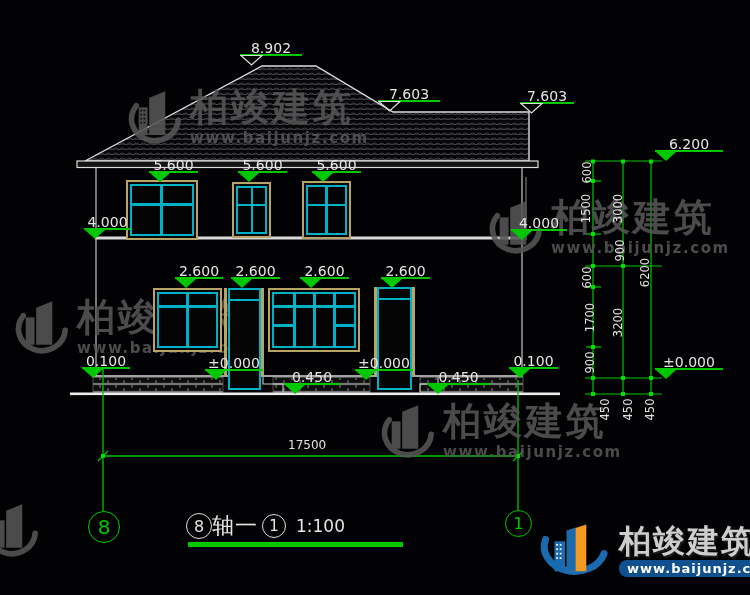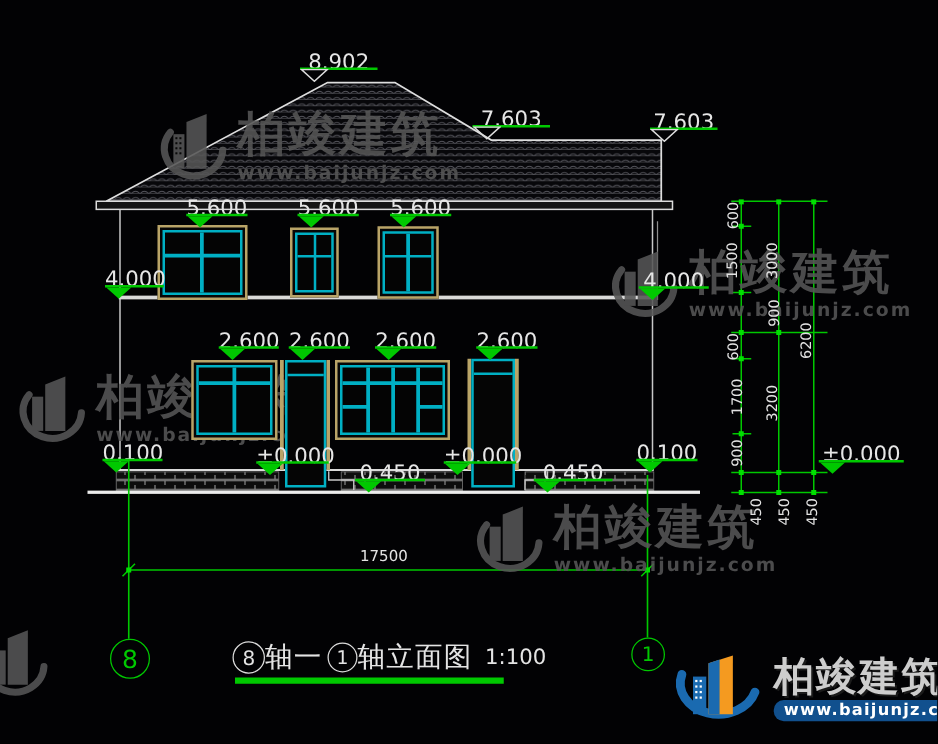--- a/index.html
+++ b/index.html
@@ -15,21 +15,21 @@
   
   .win{position:absolute;box-sizing:border-box;border:2.5px solid #b9a468;background:#060606;padding:2px;z-index:4;}
   .wf{position:relative;height:100%;box-sizing:border-box;border:2.2px solid #00b0c4;background:#040404;}
   .vm{position:absolute;top:0;bottom:0;width:2.4px;background:#00b0c4;}
   .hm{position:absolute;left:0;right:0;height:2.4px;background:#00b0c4;}
   .jamb{position:absolute;width:3px;background:#b9a468;z-index:4;}
   .door{position:absolute;box-sizing:border-box;border:2.2px solid #00b0c4;background:#050505;z-index:4;}
 
   
   .mk{position:absolute;height:28px;z-index:5;}
-  .mk .mv{position:absolute;left:0;right:0;top:0;text-align:center;font-size:17px;color:#e6e6e6;white-space:nowrap;}
+  .mk .mv{position:absolute;left:0;right:0;top:0;text-align:center;font-size:14px;color:#e6e6e6;white-space:nowrap;}
   .mk .ml{position:absolute;left:0;right:0;top:14px;height:1.5px;background:#00c800;}
   .mk .mt{position:absolute;left:1px;top:15.5px;width:0;height:0;
           border-left:10px solid transparent;border-right:10px solid transparent;border-top:9px solid #00c800;}
   .mk.w svg{position:absolute;left:0;top:15px;}
   .mk.below .mv{top:13px;}
   .mk.below .ml{top:10px;}
   .mk.below .mt{top:1px;}
 
   
   .dl{position:absolute;width:44px;height:13px;font-size:11.5px;color:#e2e2e2;text-align:center;
@@ -345,20 +345,25 @@
     <span class="mv">0.450</span>
       <i class="ml"></i>
       <i class="mt"></i>
     </div>
   <div class="mk g" style="left:509px;top:353px;width:49px;">
     <span class="mv">0.100</span>
       <i class="ml"></i>
       <i class="mt"></i>
     </div>
 
+  <div class="mk g" style="left:655px;top:136px;width:68px;">
+    <span class="mv">6.200</span>
+      <i class="ml"></i>
+      <i class="mt"></i>
+    </div>
   <div class="mk g" style="left:655px;top:354px;width:68px;">
     <span class="mv">±0.000</span>
       <i class="ml"></i>
       <i class="mt"></i>
     </div>
 
   <div class="dl" style="left:564px;top:166px;">600</div>
   <div class="dl" style="left:563px;top:202px;">1500</div>
   <div class="dl" style="left:597px;top:244px;">900</div>
   <div class="dl" style="left:564px;top:271px;">600</div>
@@ -372,21 +377,20 @@
   <div class="dl" style="left:627px;top:403px;">450</div>
   <div class="dh" style="left:288px;top:438px;">17500</div>
 
   <div class="bubble" style="left:88px;top:511px;width:32px;height:32px;font-size:20px;">8</div>
   <div class="bubble" style="left:505px;top:510px;width:27px;height:27px;font-size:16px;">1</div>
 
   <div id="title">
     <span class="tb" style="width:26px;height:26px;font-size:16px;">8</span>
     <span class="tt">轴一</span>
     <span class="tb" style="width:24px;height:24px;font-size:15px;margin-left:4px;">1</span>
-    <span class="tt">轴立面图</span>
     <span class="ts">1:100</span>
   </div>
   <div id="underline"></div>
 
   <div id="footer-logo">
     <svg width="80" height="62" viewBox="0 0 90 70">
       <path d="M14,22 A32,26 0 1 0 80,38" fill="none" stroke="#1a6ab0" stroke-width="8" stroke-linecap="round"></path>
       <polygon points="38,12 60,5 60,58 38,58" fill="#f49a20"></polygon>
       <polygon points="38,12 48,8.5 48,58 38,58" fill="#1a6ab0"></polygon>
       <rect x="24" y="24" width="12" height="34" fill="#1a6ab0"></rect>

